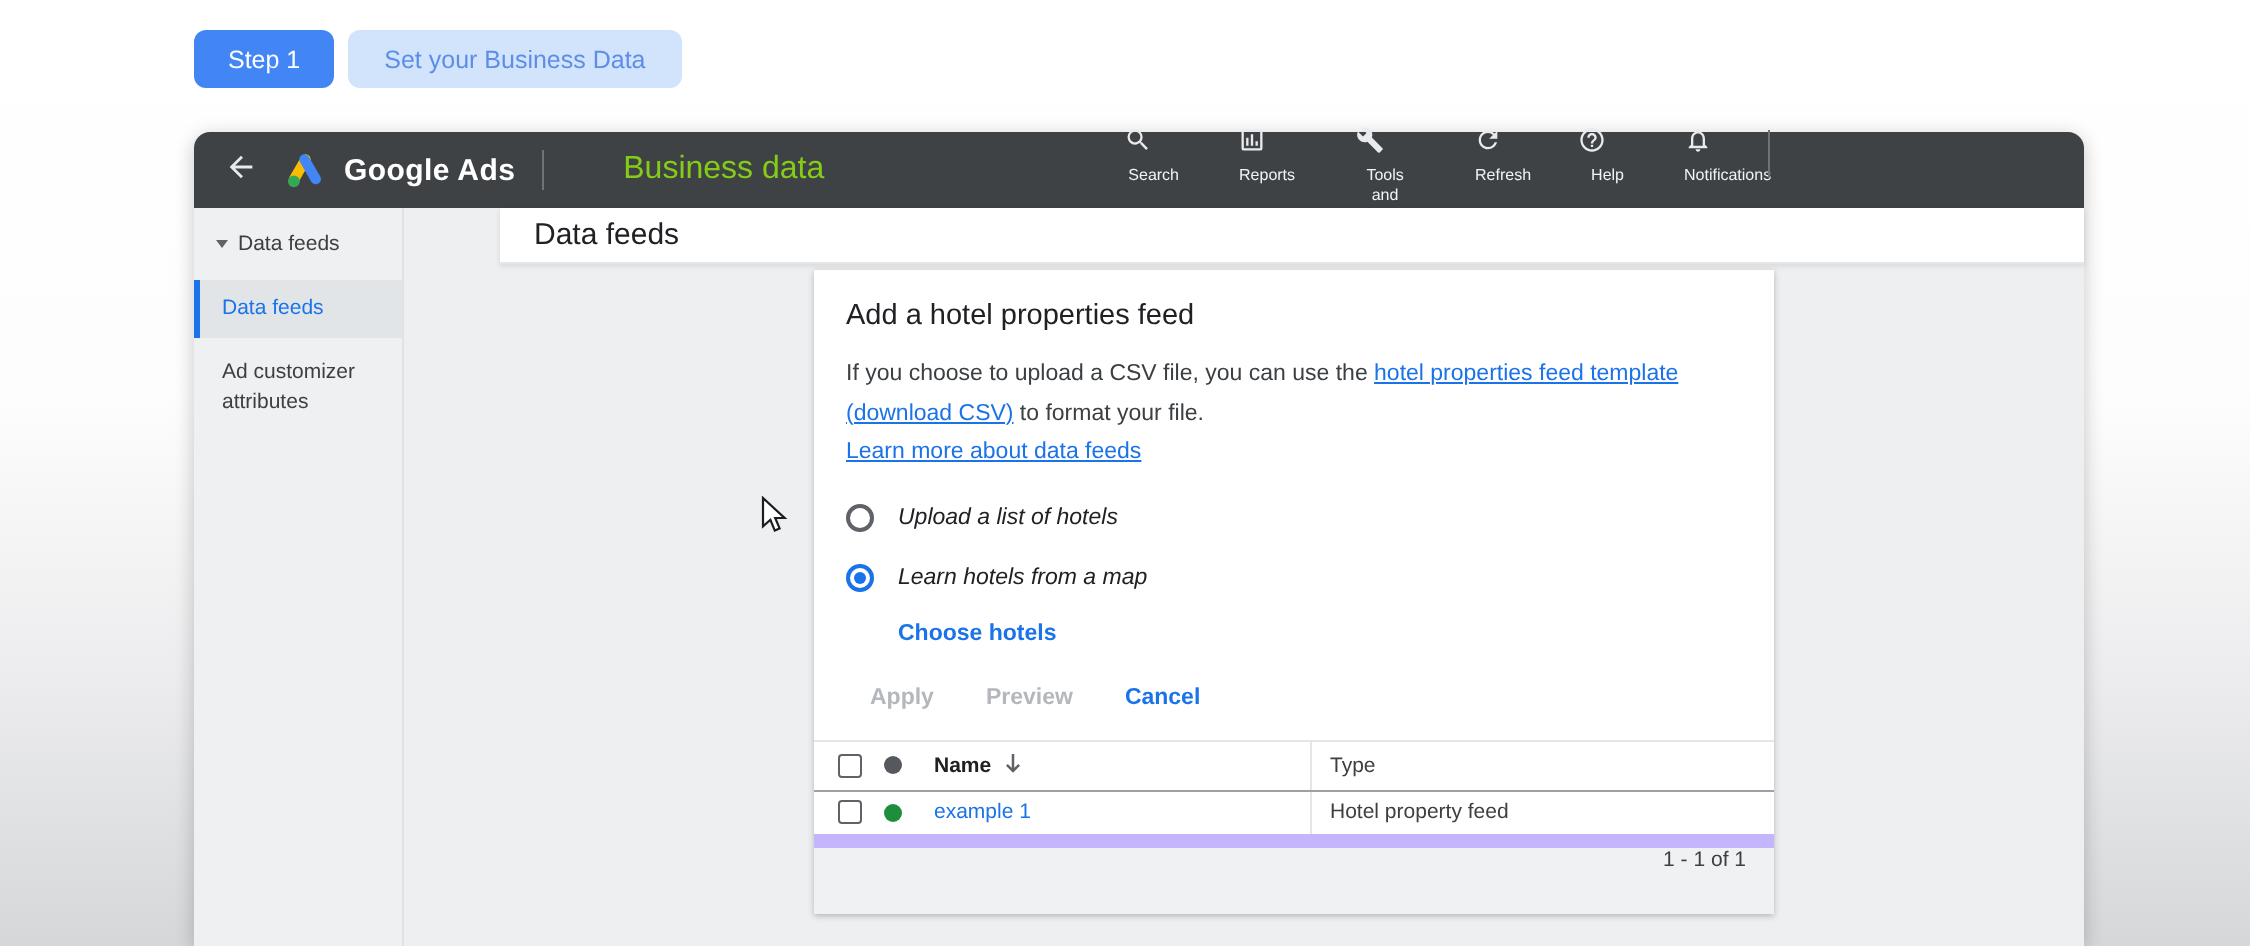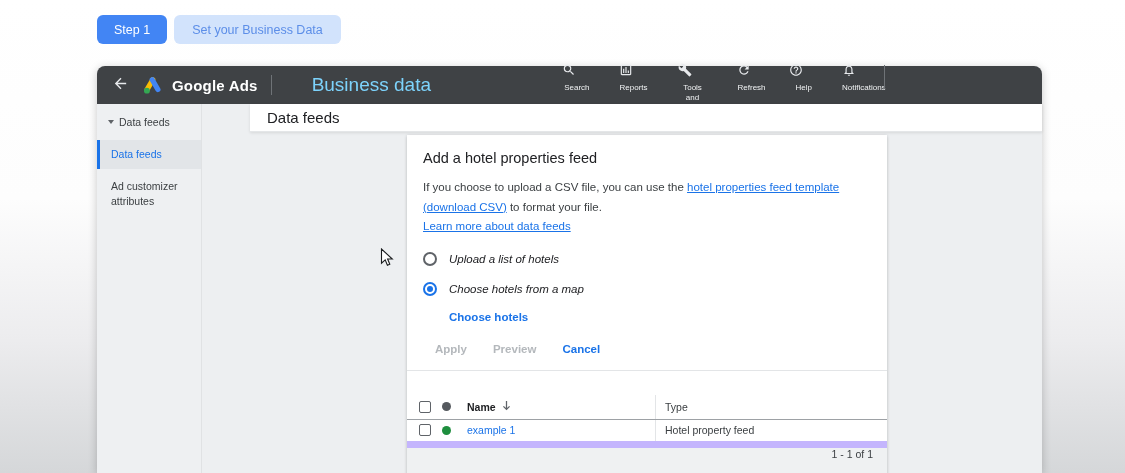--- a/index.html
+++ b/index.html
@@ -15,21 +15,21 @@
   .chip-title{background:#d2e3fc; color:#5c8ee8; padding:0 18px;}
   
   .window{position:absolute; left:97px; top:66px; width:945px; height:407px;
     background:#edeff1; border-radius:8px 8px 0 0; box-shadow:0 2px 10px rgba(0,0,0,.22);}
   
   .appbar{height:38px; background:#3f4245; border-radius:8px 8px 0 0; display:flex; align-items:center; color:#fff;}
   .back-btn{margin-left:15px; background:none; border:none; display:flex; cursor:pointer;}
   .logo{margin-left:13px; display:flex;}
   .brand{margin-left:9px; font-size:15px; font-weight:bold; letter-spacing:.2px; color:#ffffff;}
   .bar-divider{width:1px; height:20px; background:#6f7377; margin:0 13px;}
-  .section-title{font-size:19px; color:#7dd3fc;padding-left:27px;}
+  .section-title{font-size:16px; color:#84cc16;padding-left:27px;}
   .appnav{margin-left:auto; display:flex; align-items:flex-start; padding-top:6px;}
   .nav-item{background:none; border:none; cursor:pointer; display:flex; flex-direction:column; align-items:center; gap:3px; padding:0 7px; min-width:40px;}
   .nav-label{font-size:8px; color:#f1f3f4; line-height:1.25; text-align:center; max-width:46px;padding-left:16px;}
   .appnav-divider{width:1px; height:24px; background:#6f7377; margin:2px 0 0 5px;}
   .appnav-spacer{width:157px;}
   
   .winbody{display:flex; height:369px;gap:48px;}
   .sidebar{width:105px; background:#eef0f2; border-right:1px solid #e0e2e4; padding-top:4px;}
   .side-parent{display:flex; align-items:center; gap:5px; font-size:10.5px; color:#3c4043; padding:8px 4px 8px 11px; cursor:pointer;}
   .tri-down{width:0; height:0; border-left:3.5px solid transparent; border-right:3.5px solid transparent; border-top:4.5px solid #5f6368;}
@@ -52,21 +52,21 @@
   .radio.selected::after{content:""; position:absolute; inset:2px; background:#1a73e8; border-radius:50%;}
   .radio-label{font-size:11.5px; color:#202124;font-style:italic;}
   .choose-link{display:inline-block; margin:15px 0 0 26px; font-size:11.5px; font-weight:bold; color:#1a73e8; text-decoration:none; cursor:pointer;}
   .actions{display:flex; gap:26px; margin:18px 0 0 12px; padding-bottom:15px;}
   .btn-text{background:none; border:none; font-size:11.5px; font-weight:bold; font-family:inherit; cursor:pointer; padding:0;}
   .btn-text.disabled{color:#b4b8bc; cursor:default;}
   .btn-text.primary{color:#1a73e8;}
   
   .feed-table{border-top:1px solid #e3e5e7;}
   .t-row{display:flex; align-items:center;}
-  .t-head{height:25px; border-bottom:1px solid #9da1a5;margin-top:24px;}
+  .t-head{height:25px; border-bottom:1px solid #9da1a5;}
   .t-data{height:28px; border-bottom:7px solid #c4b5fd;}
   .c-check{padding-left:12px; width:35px; display:flex; align-items:center;}
   .checkbox{width:12px; height:12px; border:1.5px solid #5f6368; border-radius:2px; background:#fff; cursor:pointer;}
   .c-dot{width:25px; display:flex; align-items:center;}
   .dot{width:9px; height:9px; border-radius:50%;}
   .dot-gray{background:#55595e;}
   .dot-green{background:#1e8e3e;}
   .c-name{flex:1; display:flex; align-items:center; gap:6px; font-size:10.5px;}
   .col-label{font-weight:bold; color:#202124;}
   .row-link{color:#1a73e8; text-decoration:none; cursor:pointer;}
@@ -189,21 +189,21 @@
               <p class="dialog-desc"><span>If you choose to upload a CSV file, you can use the </span><a class="inline-link">hotel properties feed template (download CSV)</a><span> to format your file.</span><br>
                 <a class="inline-link">Learn more about data feeds</a>
               </p>
 
               <div class="radio-row" style="margin-top:15px;">
                 <span class="radio"></span>
                 <span class="radio-label">Upload a list of hotels</span>
               </div>
               <div class="radio-row">
                 <span class="radio selected"></span>
-                <span class="radio-label">Choose hotels from a map</span>
+                <span class="radio-label">Learn hotels from a map</span>
               </div>
 
               <a class="choose-link">Choose hotels</a>
 
               <div class="actions">
                 <button class="btn-text disabled">Apply</button>
                 <button class="btn-text disabled">Preview</button>
                 <button class="btn-text primary">Cancel</button>
               </div>
             </div>

